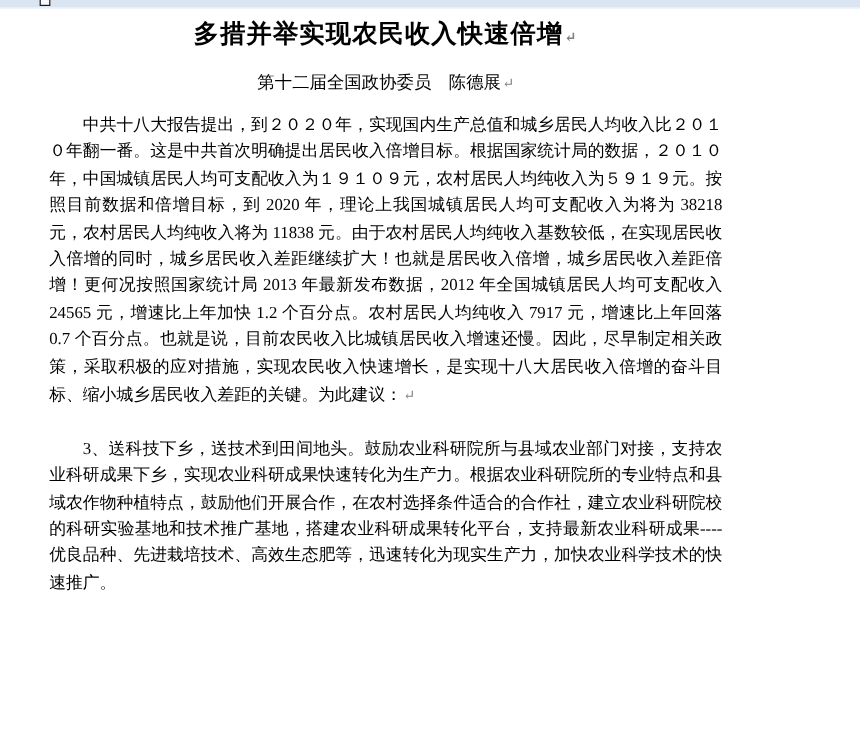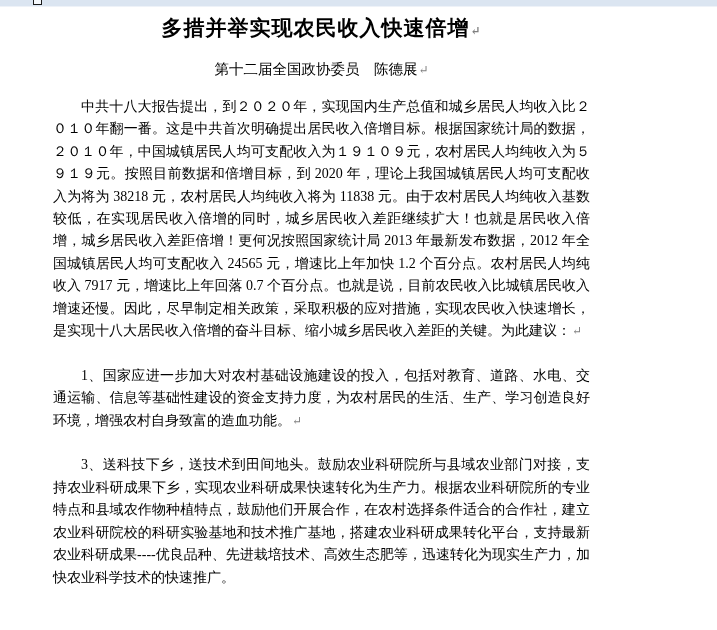--- a/index.html
+++ b/index.html
@@ -56,21 +56,21 @@
   }
   .doc-body {
     margin-top: 15px;
   }
   .doc-para {
     font-size: 14px;
     line-height: 22.4px;
     text-align: justify;
     text-justify: inter-ideograph;
     text-indent: 2em;
-    margin: 16px;
+    margin: 4px;
   }
   .doc-para.spaced {
     margin-top: 22.4px;
   }
   .para-mark {
     color: #808080;
     font-size: 12px;
     padding-left: 1px;
   }
 </style>
@@ -84,19 +84,18 @@
 <div class="doc-page">
 
   <h1 class="doc-title"><span>多措并举实现农民收入快速倍增</span><span class="para-mark">↵</span></h1>
 
   <div class="doc-byline"><span>第十二届全国政协委员　陈德展</span><span class="para-mark">↵</span></div>
 
   <div class="doc-body">
 
     <p class="doc-para"><span>中共十八大报告提出，到２０２０年，实现国内生产总值和城乡居民人均收入比２０１０年翻一番。这是中共首次明确提出居民收入倍增目标。根据国家统计局的数据，２０１０年，中国城镇居民人均可支配收入为１９１０９元，农村居民人均纯收入为５９１９元。按照目前数据和倍增目标，到 2020 年，理论上我国城镇居民人均可支配收入为将为 38218 元，农村居民人均纯收入将为 11838 元。由于农村居民人均纯收入基数较低，在实现居民收入倍增的同时，城乡居民收入差距继续扩大！也就是居民收入倍增，城乡居民收入差距倍增！更何况按照国家统计局 2013 年最新发布数据，2012 年全国城镇居民人均可支配收入 24565 元，增速比上年加快 1.2 个百分点。农村居民人均纯收入 7917 元，增速比上年回落 0.7 个百分点。也就是说，目前农民收入比城镇居民收入增速还慢。因此，尽早制定相关政策，采取积极的应对措施，实现农民收入快速增长，是实现十八大居民收入倍增的奋斗目标、缩小城乡居民收入差距的关键。为此建议：</span><span class="para-mark">↵</span></p>
 
-    <p class="doc-para spaced"><span>1、国家应进一步加大对农村基础设施建设的投入，包括对教育、道路、水电、交通运输、信息等基础性建设的资金支持力度，为农村居民的生活、生产、学习创造良好环境，增强农村自身致富的造血功能。</span><span class="para-mark">↵</span></p>
 
 
     <p class="doc-para spaced"><span>3、送科技下乡，送技术到田间地头。鼓励农业科研院所与县域农业部门对接，支持农业科研成果下乡，实现农业科研成果快速转化为生产力。根据农业科研院所的专业特点和县域农作物种植特点，鼓励他们开展合作，在农村选择条件适合的合作社，建立农业科研院校的科研实验基地和技术推广基地，搭建农业科研成果转化平台，支持最新农业科研成果----优良品种、先进栽培技术、高效生态肥等，迅速转化为现实生产力，加快农业科学技术的快速推广。</span></p>
 
   </div>
 </div>
 
 </body></html>

